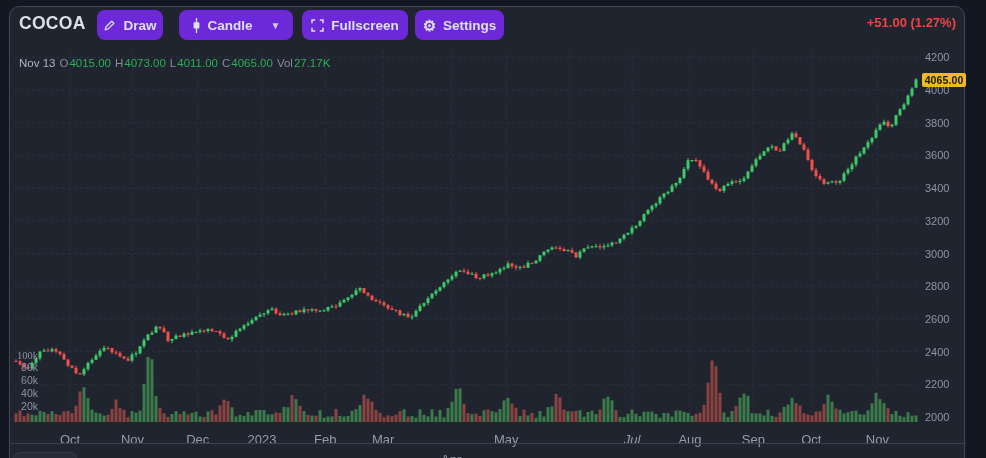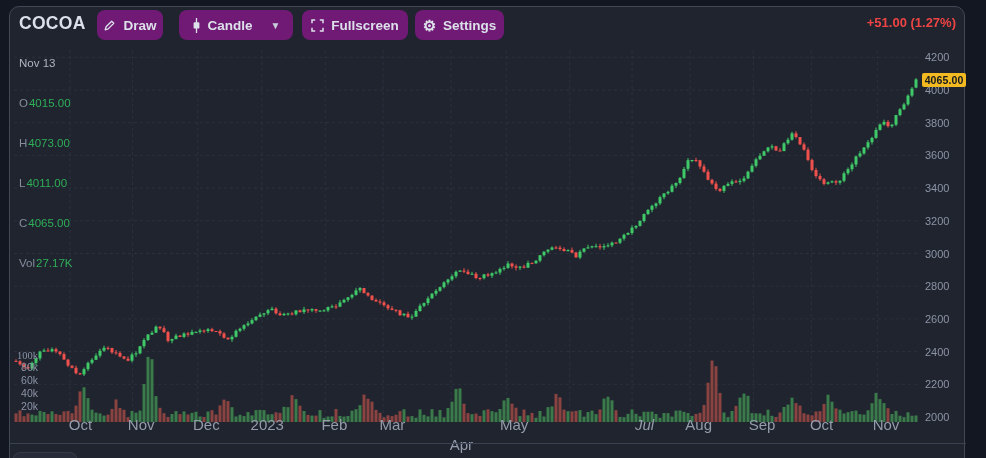--- a/index.html
+++ b/index.html
@@ -13,40 +13,40 @@
     position:absolute;left:9px;top:6px;width:956px;height:478px;
     background:#1f242f;border:1px solid #414856;border-radius:10px;
     box-sizing:border-box;
   }
   .hdr-title{
     position:absolute;left:19px;top:13px;
     font-size:17.5px;font-weight:700;color:#dce0ea;letter-spacing:.3px;z-index:5;
   }
   .btn{
     position:absolute;top:10px;height:30px;border-radius:8px;
-    background:#701a75;color:#dde1ea;display:flex;align-items:center;justify-content:center;
+    background:#6d28d9;color:#dde1ea;display:flex;align-items:center;justify-content:center;
     gap:7px;font-size:13.5px;font-weight:700;z-index:5;cursor:pointer;
     box-sizing:border-box;
   }
   .btn .ic{display:flex;align-items:center;justify-content:center;font-size:14px;line-height:1}
   .caret{font-size:10px;margin-left:11px;color:#c9cedb}
   .chg{
     position:absolute;top:15px;right:30px;font-size:13px;font-weight:600;z-index:5;
   }
   .legend{
-    position:absolute;left:19px;top:57px;display:flex;gap:28px;
-    font-size:11.5px;z-index:4;white-space:nowrap;flex-direction:column;
+    position:absolute;left:19px;top:57px;display:flex;gap:4px;
+    font-size:11.5px;z-index:4;white-space:nowrap;
   }
   .legend .date{color:#aeb4c2}
   .legend .k{color:#868d9d}
   .legend .v{margin-left:1px}
   #chart{position:absolute;left:0;top:0;z-index:2}
   .ax-lab{position:absolute;font-size:11px;color:#8d94a6;z-index:3;line-height:12px}
   .vol-lab{position:absolute;font-size:10.5px;color:#8d94a6;z-index:3;width:26px;text-align:right;line-height:11px}
-  .t-lab{position:absolute;top:416px;width:44px;text-align:right;font-size:15px;color:#959cab;z-index:3}
+  .t-lab{position:absolute;top:432px;width:44px;text-align:center;font-size:13px;color:#959cab;z-index:3}
   .chip{
     position:absolute;left:922px;top:73px;width:44px;height:14px;border-radius:2px;
     font-size:10.5px;font-weight:700;display:flex;align-items:center;justify-content:center;
     z-index:4;letter-spacing:.1px;
   }
   .divider{position:absolute;left:9px;top:443px;width:957px;height:1px;background:#3a4150;z-index:4}
   .foot-btn{
     position:absolute;left:13px;top:452px;width:64px;height:12px;
     background:#272c38;border:1px solid #343a48;border-bottom:none;
     border-radius:7px 7px 0 0;z-index:5;box-sizing:border-box;

